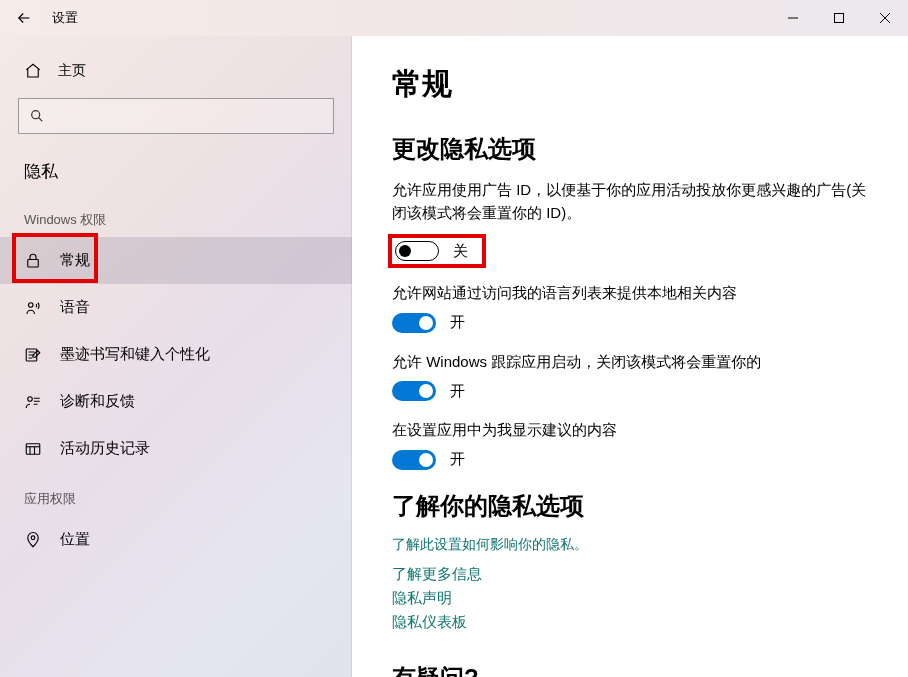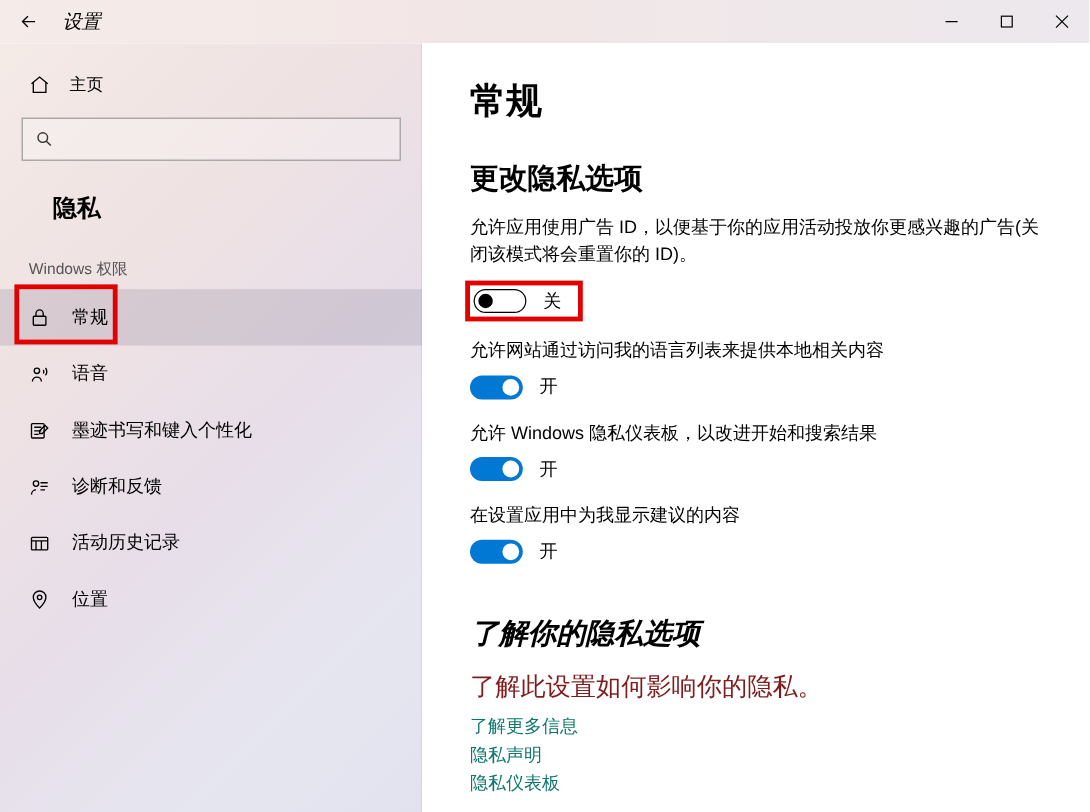--- a/index.html
+++ b/index.html
@@ -14,21 +14,21 @@
   position: relative;
 }
 
 .titlebar {
   height: 36px;
   display: flex;
   align-items: center;
   background: linear-gradient(90deg, #f5ece9 0%, #f2e7e6 40%, #ece8ed 100%);
 }
 .titlebar .back { width: 48px; display:flex; align-items:center; justify-content:center; color:#000; }
-.titlebar .title { font-size: 16px; color:#000; padding-left: 4px; font-style: italic; }
+.titlebar .title { font-size: 13px; color:#000; padding-left: 4px; }
 .titlebar .spacer { flex: 1; }
 .titlebar .cap { width: 46px; height:36px; display:flex; align-items:center; justify-content:center; color:#000; }
 .titlebar .cap svg { width:12px; height:12px; }
 
 .body { flex:1; display:flex; overflow:hidden; }
 
 .sidebar {
   width: 352px;
   background: linear-gradient(135deg, #f4eae6 0%, #efe2e3 30%, #e7dee9 55%, #e6e6f0 80%, #e2e2ef 100%);
   padding: 16px 0 0 0;
@@ -43,21 +43,21 @@
 .search-wrap { padding: 8px 18px 16px 18px; }
 .search {
   width: 100%; height: 36px;
   border: 1px solid #999; background: rgba(255,255,255,0.25);
   display:flex; align-items:center; padding: 0 10px;
   font-size: 14px; color:#555;
 }
 .search .ph { flex:1; color:#666; }
 .search svg { width:16px; height:16px; color:#333; }
 
-.section-title { padding: 10px 24px; font-size: 20px; font-weight: 700; color:#000;margin-left:20px; }
+.section-title { padding: 10px 24px; font-size: 17px; font-weight: 400; color:#000; }
 .group-label { padding: 18px 24px 8px 24px; font-size: 13px; color: #555; }
 
 .nav-item {
   display:flex; align-items:center; gap:18px;
   padding: 14px 24px; font-size:15px; color:#000; cursor:pointer;
   position: relative;
 }
 .nav-item.active { background: rgba(140,130,150,0.25); }
 .nav-item svg { width:18px; height:18px; flex-shrink:0; }
 
@@ -70,21 +70,21 @@
 .content {
   flex:1;
   background:#fff;
   padding: 28px 40px 0 40px;
   overflow-y:auto;
   color:#000;
 }
 .content h1 { font-size: 30px; font-weight: 600; margin-bottom: 28px; }
 .content h2 { font-size: 24px; font-weight: 600; margin: 16px 0 14px 0; }
 .content .desc { font-size: 15px; line-height: 1.5; margin-bottom: 8px; max-width: 520px; }
-.content .hint { font-size: 21px; color:#7f1d1d; margin-bottom: 8px; }
+.content .hint { font-size: 14px; color:#0f766e; margin-bottom: 8px; }
 
 .toggle-row { display:flex; align-items:center; gap:14px; margin: 4px 0 18px 0; }
 .toggle {
   width: 44px; height: 20px; border-radius: 10px; position:relative; cursor:pointer;
 }
 .toggle.off { border:1px solid #000; background:#fff; }
 .toggle.off .knob { position:absolute; left:3px; top:3px; width:12px; height:12px; border-radius:50%; background:#000; }
 .toggle.on { background:#0078d4; }
 .toggle.on .knob { position:absolute; right:3px; top:3px; width:14px; height:14px; border-radius:50%; background:#fff; }
 .toggle-label { font-size:15px; }
@@ -198,20 +198,21 @@
       <div class="nav-item">
         <svg viewBox="0 0 24 24" fill="none" stroke="currentColor" stroke-width="1.5">
             <rect x="3" y="5" width="18" height="14" rx="1"></rect>
             <line x1="3" y1="9" x2="21" y2="9"></line>
             <line x1="8" y1="9" x2="8" y2="19"></line>
             <line x1="14" y1="9" x2="14" y2="19"></line>
           </svg>
         <span>活动历史记录</span>
       </div>
 
+      <div class="group-label">应用权限</div>
 
       <div class="nav-item">
         <svg viewBox="0 0 24 24" fill="none" stroke="currentColor" stroke-width="1.5">
             <path d="M12 21s-7-7-7-12a7 7 0 0 1 14 0c0 5-7 12-7 12z"></path>
             <circle cx="12" cy="9" r="2.5"></circle>
           </svg>
         <span>位置</span>
       </div>
     </div>
 
@@ -228,37 +229,37 @@
       </div>
 
       <div class="desc">允许网站通过访问我的语言列表来提供本地相关内容</div>
       <div class="toggle-row">
         <div class="toggle on">
             <div class="knob"></div>
           </div>
         <span class="toggle-label">开</span>
       </div>
 
-      <div class="desc">允许 Windows 隐私仪表板，以改进开始和搜索结果</div>
+      <div class="desc">允许 Windows 跟踪应用启动，关闭该模式将会重置你的</div>
       <div class="toggle-row">
         <div class="toggle on">
             <div class="knob"></div>
           </div>
         <span class="toggle-label">开</span>
       </div>
 
       <div class="desc">在设置应用中为我显示建议的内容</div>
       <div class="toggle-row">
         <div class="toggle on">
             <div class="knob"></div>
           </div>
         <span class="toggle-label">开</span>
       </div>
 
-      <h2 style="margin-top:42px;font-style:italic;">了解你的隐私选项</h2>
+      <h2 style="margin-top:20px;">了解你的隐私选项</h2>
       <div class="hint">了解此设置如何影响你的隐私。</div>
       <div class="links">
         <a>了解更多信息</a>
         <a>隐私声明</a>
         <a>隐私仪表板</a>
       </div>
 
       <h2 style="margin-top:28px;">有疑问?</h2>
     </div>
   </div>

